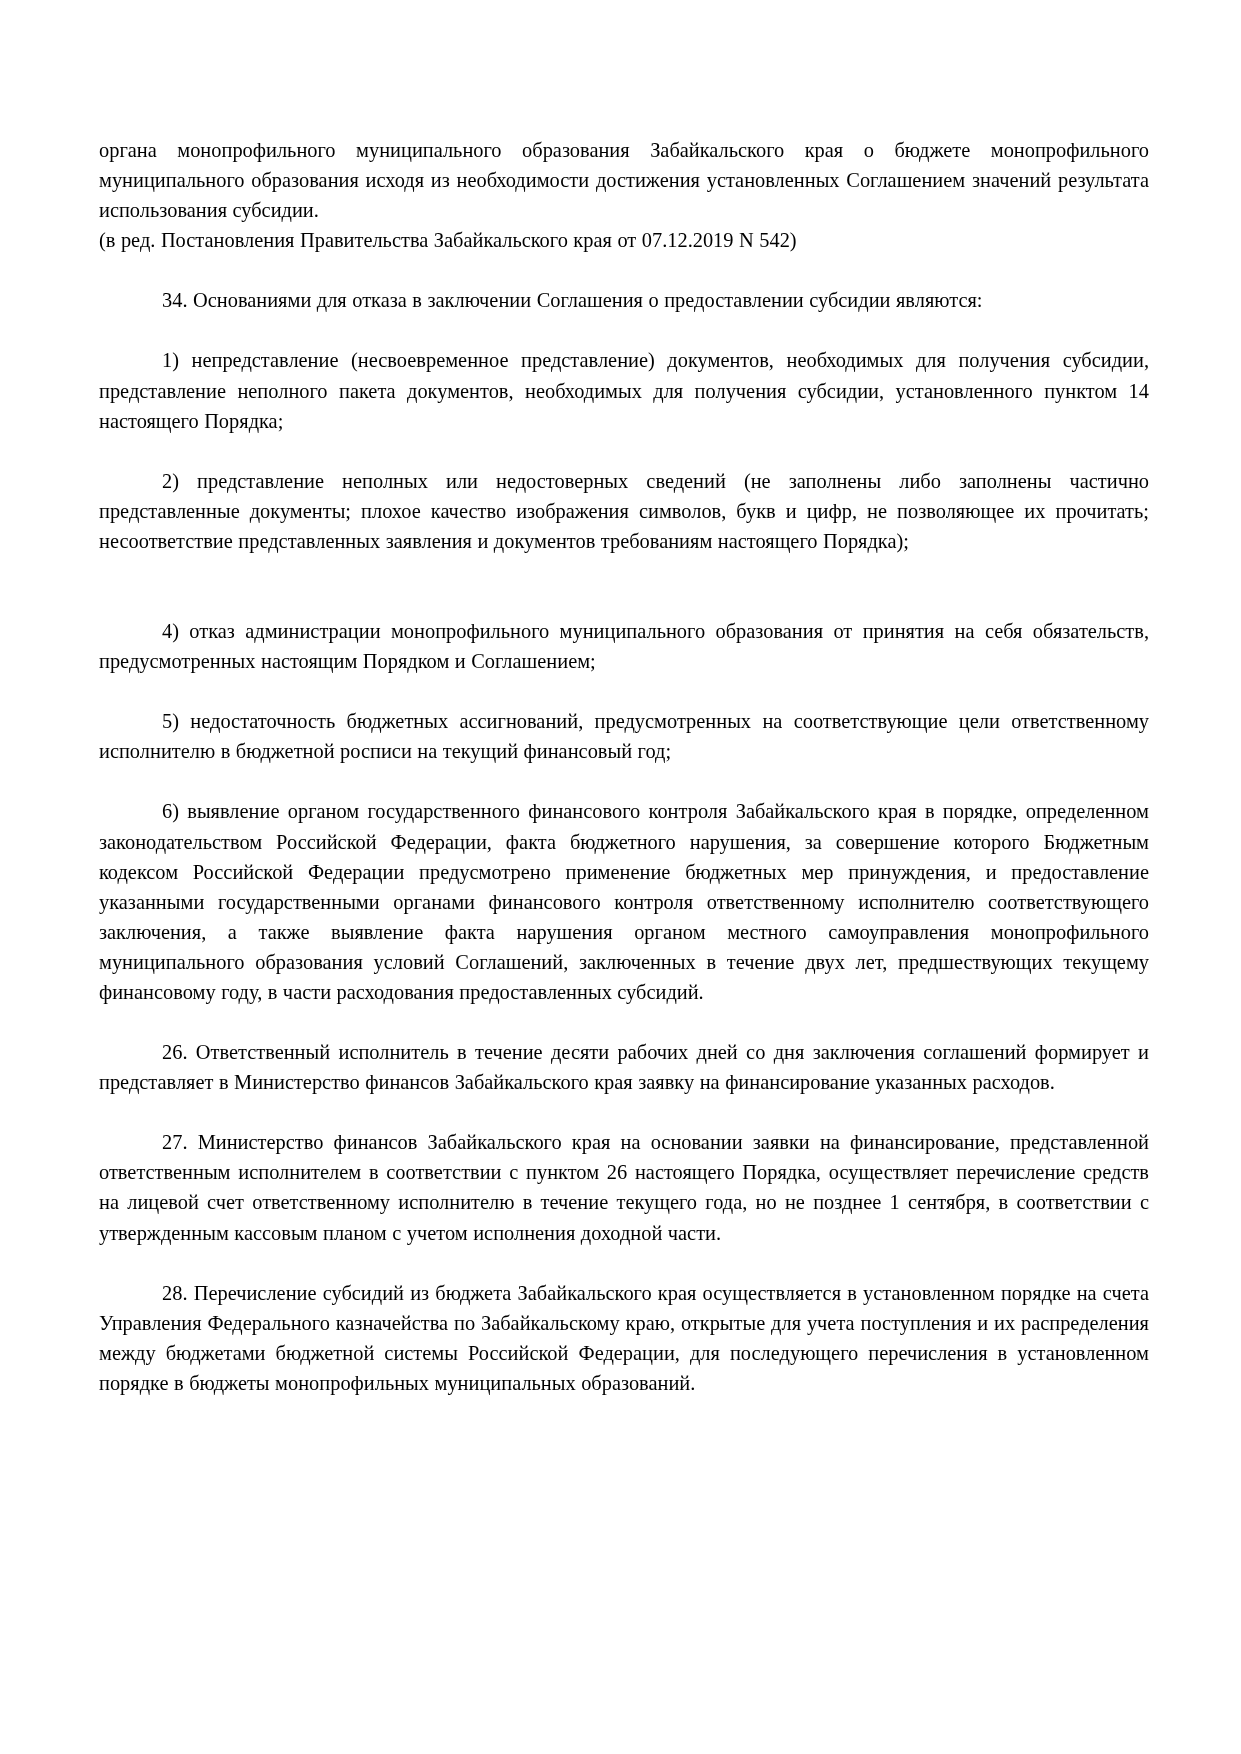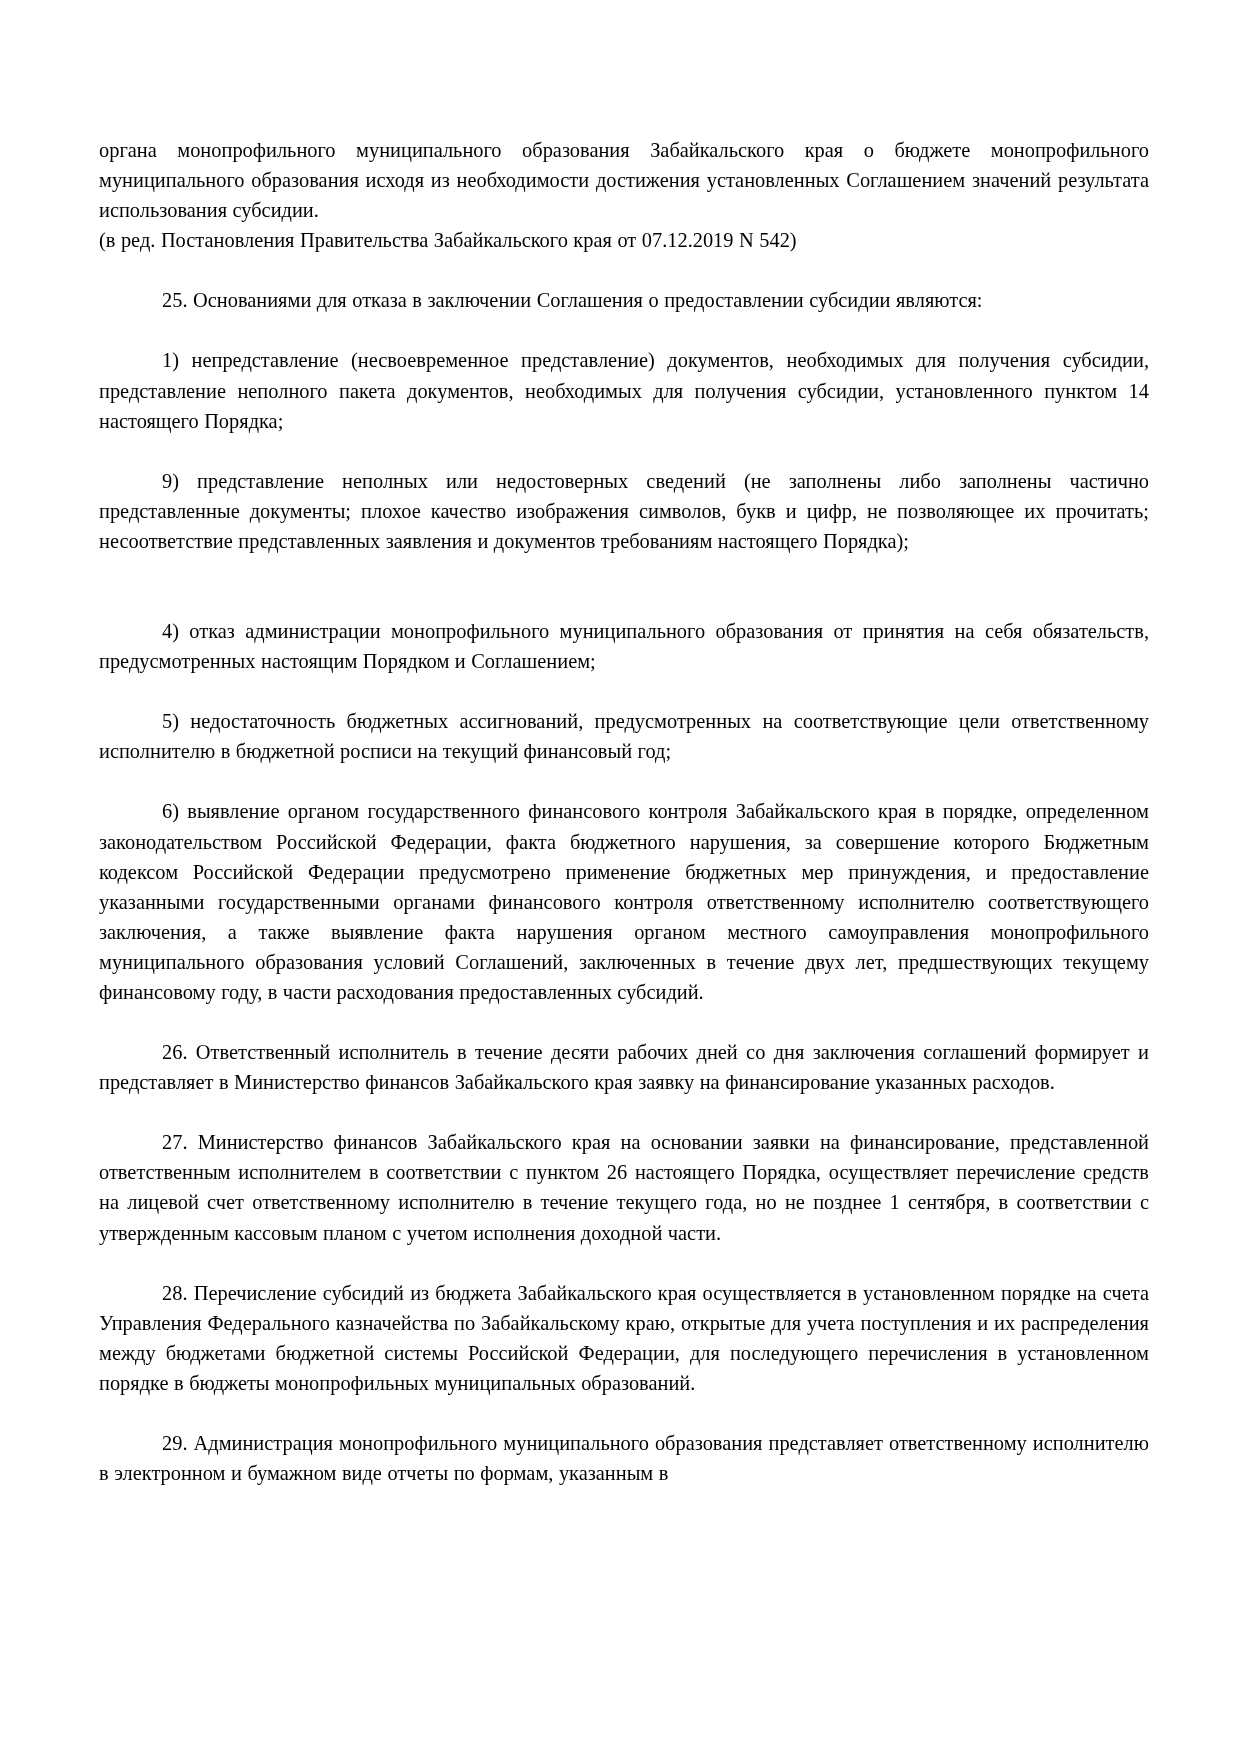--- a/index.html
+++ b/index.html
@@ -50,29 +50,29 @@
 
 <div class="page">
   <div class="content">
 
     <p class="para noindent">органа монопрофильного муниципального образования Забайкальского края о бюджете монопрофильного муниципального образования исходя из необходимости достижения установленных Соглашением значений результата использования субсидии.</p>
 
     <p class="para noindent">(в ред. Постановления Правительства Забайкальского края от 07.12.2019 N 542)</p>
 
     <div class="gap-md"></div>
 
-    <p class="para indent">25. Основаниями для отказа в заключении Соглашения о предоставлении субсидии являются:</p>
+    <p class="para indent">34. Основаниями для отказа в заключении Соглашения о предоставлении субсидии являются:</p>
 
     <div class="gap-md"></div>
 
     <p class="para indent">1) непредставление (несвоевременное представление) документов, необходимых для получения субсидии, представление неполного пакета документов, необходимых для получения субсидии, установленного пунктом 14 настоящего Порядка;</p>
 
     <div class="gap-md"></div>
 
-    <p class="para indent">9) представление неполных или недостоверных сведений (не заполнены либо заполнены частично представленные документы; плохое качество изображения символов, букв и цифр, не позволяющее их прочитать; несоответствие представленных заявления и документов требованиям настоящего Порядка);</p>
+    <p class="para indent">2) представление неполных или недостоверных сведений (не заполнены либо заполнены частично представленные документы; плохое качество изображения символов, букв и цифр, не позволяющее их прочитать; несоответствие представленных заявления и документов требованиям настоящего Порядка);</p>
 
     <div class="gap-md"></div>
 
 
     <div class="gap-md"></div>
 
     <p class="para indent">4) отказ администрации монопрофильного муниципального образования от принятия на себя обязательств, предусмотренных настоящим Порядком и Соглашением;</p>
 
     <div class="gap-md"></div>
 
@@ -89,16 +89,15 @@
     <div class="gap-md"></div>
 
     <p class="para indent">27. Министерство финансов Забайкальского края на основании заявки на финансирование, представленной ответственным исполнителем в соответствии с пунктом 26 настоящего Порядка, осуществляет перечисление средств на лицевой счет ответственному исполнителю в течение текущего года, но не позднее 1 сентября, в соответствии с утвержденным кассовым планом с учетом исполнения доходной части.</p>
 
     <div class="gap-md"></div>
 
     <p class="para indent">28. Перечисление субсидий из бюджета Забайкальского края осуществляется в установленном порядке на счета Управления Федерального казначейства по Забайкальскому краю, открытые для учета поступления и их распределения между бюджетами бюджетной системы Российской Федерации, для последующего перечисления в установленном порядке в бюджеты монопрофильных муниципальных образований.</p>
 
     <div class="gap-md"></div>
 
-    <p class="para indent">29. Администрация монопрофильного муниципального образования представляет ответственному исполнителю в электронном и бумажном виде отчеты по формам, указанным в</p>
 
   </div>
 </div>
 
 </body></html>

